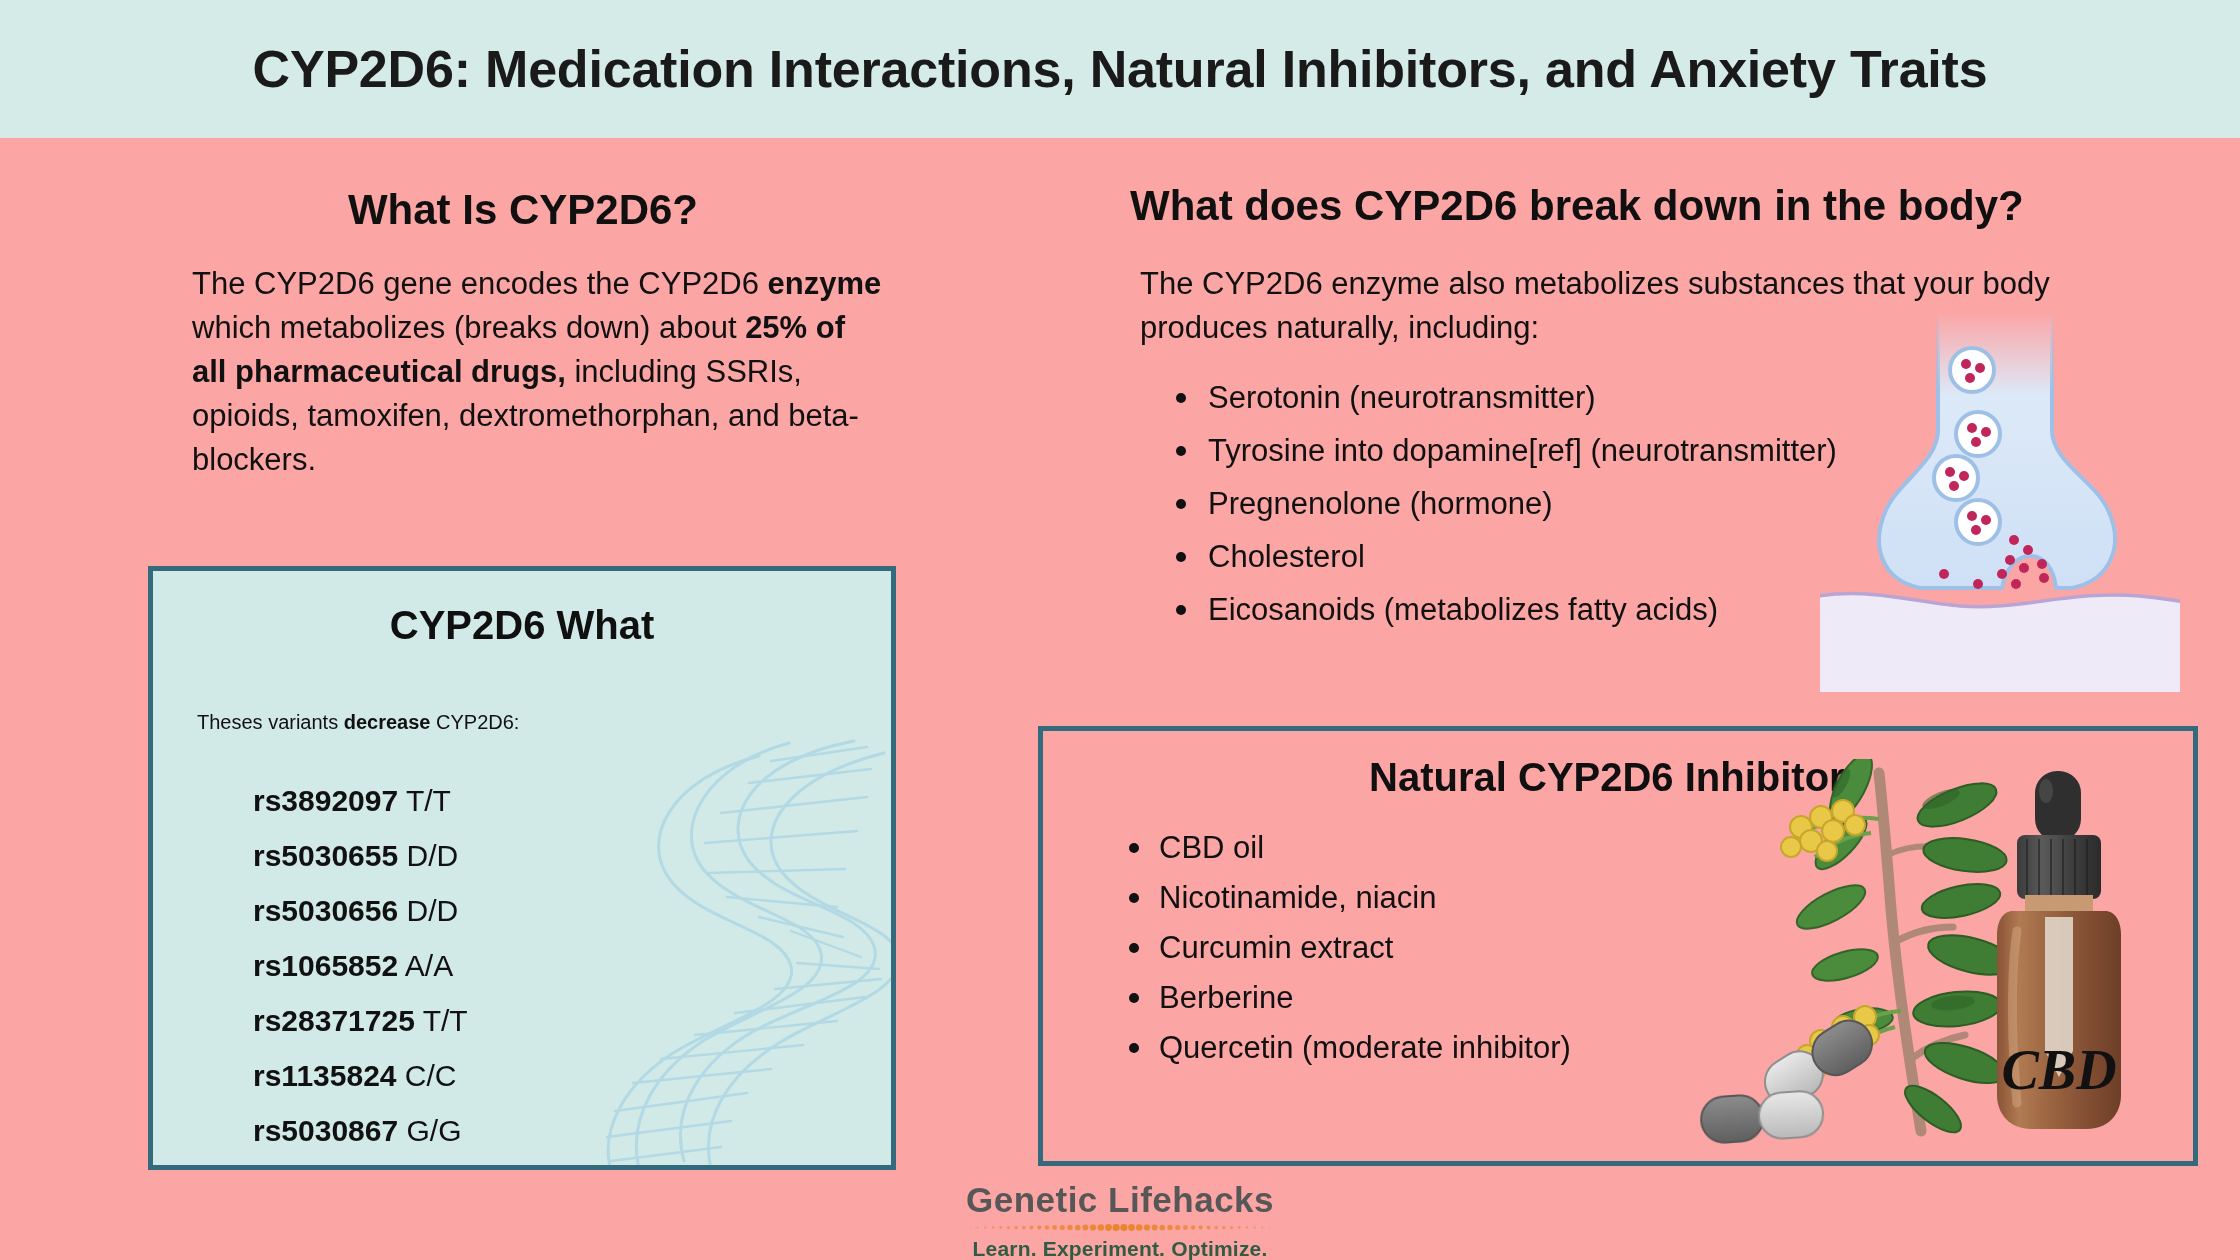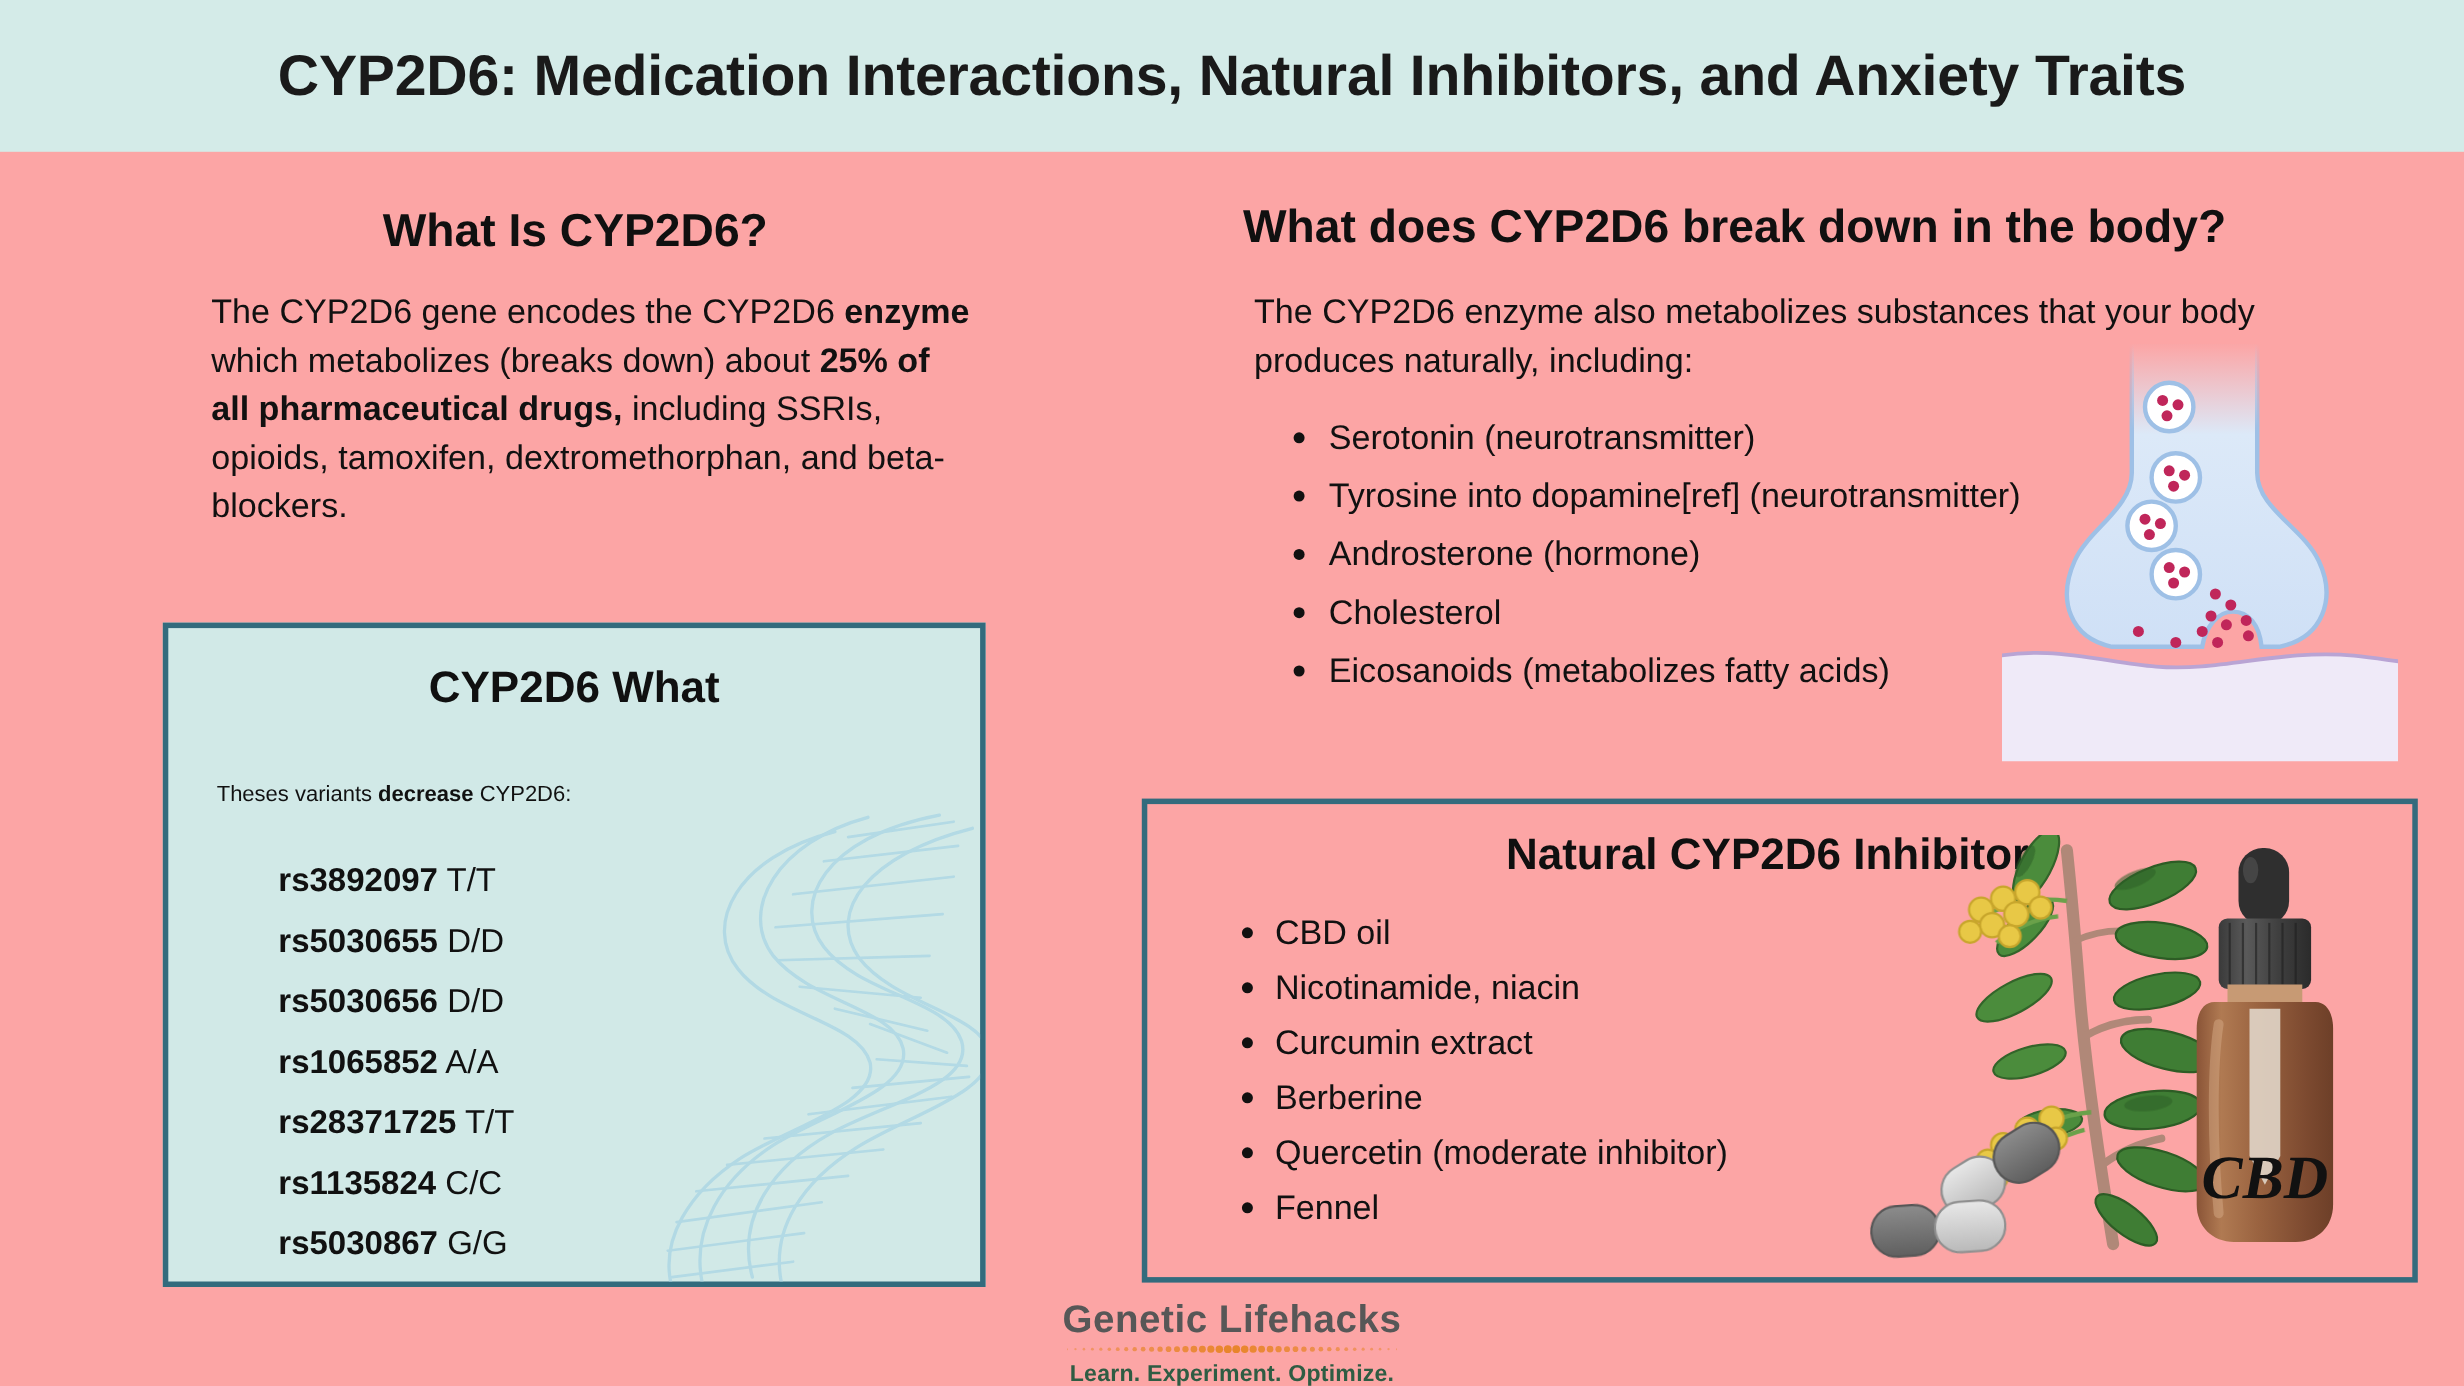--- a/index.html
+++ b/index.html
@@ -315,21 +315,21 @@
         <div class="snp-row"><span class="rs">rs1135824</span><span> C/C</span></div>
         <div class="snp-row"><span class="rs">rs5030867</span><span> G/G</span></div>
       </div>
   </div>
 
   <div class="right-head h2">What does CYP2D6 break down in the body?</div>
   <div class="right-para body-txt">The CYP2D6 enzyme also metabolizes substances that your body produces naturally, including:</div>
   <div class="right-list" id="right-list">
       <div class="bullet-row">Serotonin (neurotransmitter)</div>
       <div class="bullet-row">Tyrosine into dopamine[ref] (neurotransmitter)</div>
-      <div class="bullet-row">Androsterone (hormone)</div>
+      <div class="bullet-row">Pregnenolone (hormone)</div>
       <div class="bullet-row">Cholesterol</div>
       <div class="bullet-row">Eicosanoids (metabolizes fatty acids)</div>
     </div>
 
   <svg class="synapse" viewBox="0 0 360 380">
     <defs>
       <linearGradient id="axonFade" x1="0" y1="0" x2="0" y2="1">
         <stop offset="0%" stop-color="#dce9f8" stop-opacity="0"></stop>
         <stop offset="30%" stop-color="#dce9f8" stop-opacity="1"></stop>
         <stop offset="100%" stop-color="#cfe0f6" stop-opacity="1"></stop>
@@ -395,21 +395,20 @@
   </svg>
 
   <div class="inh-box">
     <div class="inh-title">Natural CYP2D6 Inhibitors</div>
     <div class="inh-list" id="inh-list">
         <div class="inh-row">CBD oil</div>
         <div class="inh-row">Nicotinamide, niacin</div>
         <div class="inh-row">Curcumin extract</div>
         <div class="inh-row">Berberine</div>
         <div class="inh-row">Quercetin (moderate inhibitor)</div>
-        <div class="inh-row">Fennel</div>
       </div>
 
     <svg class="cbd-art" viewBox="0 0 520 400">
       <defs>
         <linearGradient id="bottleG" x1="0" y1="0" x2="1" y2="0">
           <stop offset="0%" stop-color="#8a5437"></stop>
           <stop offset="18%" stop-color="#b07a52"></stop>
           <stop offset="45%" stop-color="#9a6340"></stop>
           <stop offset="80%" stop-color="#7d4a30"></stop>
           <stop offset="100%" stop-color="#6d3f28"></stop>

